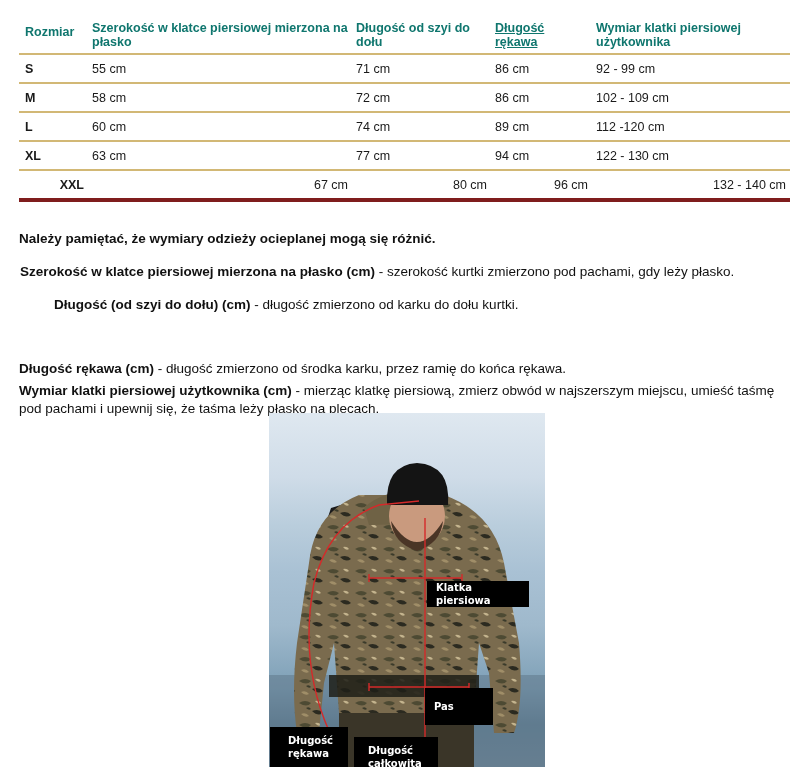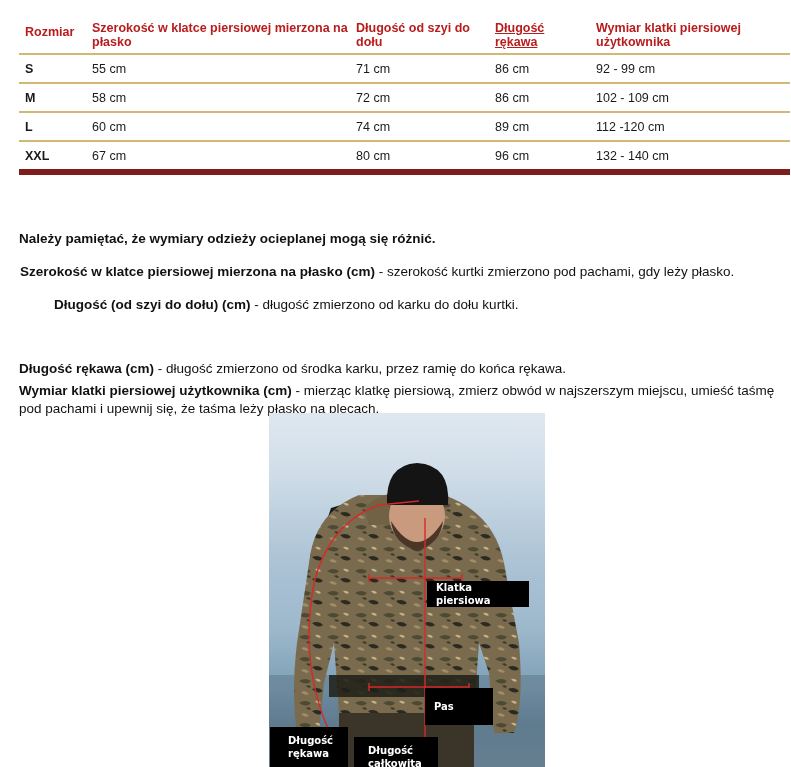--- a/index.html
+++ b/index.html
@@ -8,28 +8,28 @@
     font-family: "Liberation Sans", sans-serif; color: #111111;
   }
   
   .size-table {
     position: absolute; left: 19px; top: 14px; width: 771px;
     border-collapse: collapse; font-size: 12.5px;
   }
   .size-table th {
     text-align: left; vertical-align: top; font-weight: bold;
     font-size: 12.5px; line-height: 14px; padding: 7px 4px 4px 4px;
-    height: 28px; color: #b91c1c;
+    height: 28px; color: #0f766e;
   }
   .size-table th.c0 { vertical-align: middle; padding-top: 0; }
   .size-table td {
     height: 27px; padding: 0 4px; line-height: 14px; vertical-align: middle;
     border-top: 2px solid #d2b875; color: #1a1a1a;
   }
-  .size-table tr:last-child td { border-bottom: 6px solid #7f1d1d; }
+  .size-table tr:last-child td { border-bottom: 4px solid #7f1d1d; text-align: right; }
   .size-table td.size { font-weight: bold; }
   .c0 { width: 59px; padding-left: 6px !important; }
   .c1 { width: 256px; }
   .c2 { width: 131px; }
   .c3 { width: 93px; text-decoration: underline; }
   
   .note { position: absolute; left: 19px; font-size: 13.5px; line-height: 18px; color: #111; }
   .note b { font-weight: bold; }
   .warning { top: 230px; font-weight: bold; }
   .n1 { top: 263px; left: 20px; }
@@ -80,20 +80,27 @@
       <td>72 cm</td>
       <td>86 cm</td>
       <td>102 - 109 cm</td>
     </tr>
     <tr>
       <td class="c0 size">L</td>
       <td>60 cm</td>
       <td>74 cm</td>
       <td>89 cm</td>
       <td>112 -120 cm</td>
+    </tr>
+    <tr>
+      <td class="c0 size">XL</td>
+      <td>63 cm</td>
+      <td>77 cm</td>
+      <td>94 cm</td>
+      <td>122 - 130 cm</td>
     </tr>
     <tr>
       <td class="c0 size">XXL</td>
       <td>67 cm</td>
       <td>80 cm</td>
       <td>96 cm</td>
       <td>132 - 140 cm</td>
     </tr>
   </tbody>
 </table>

